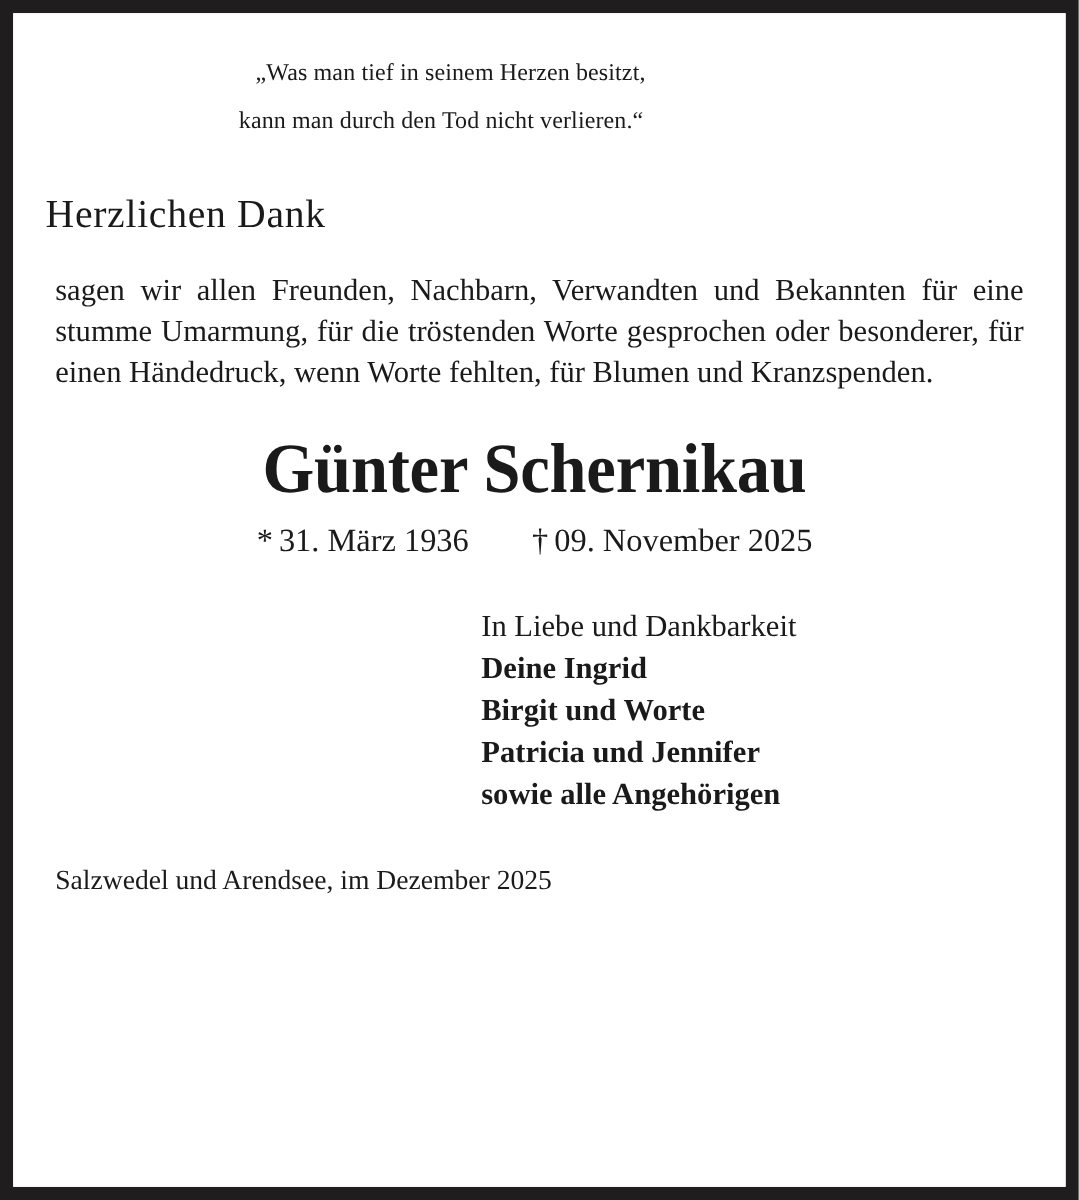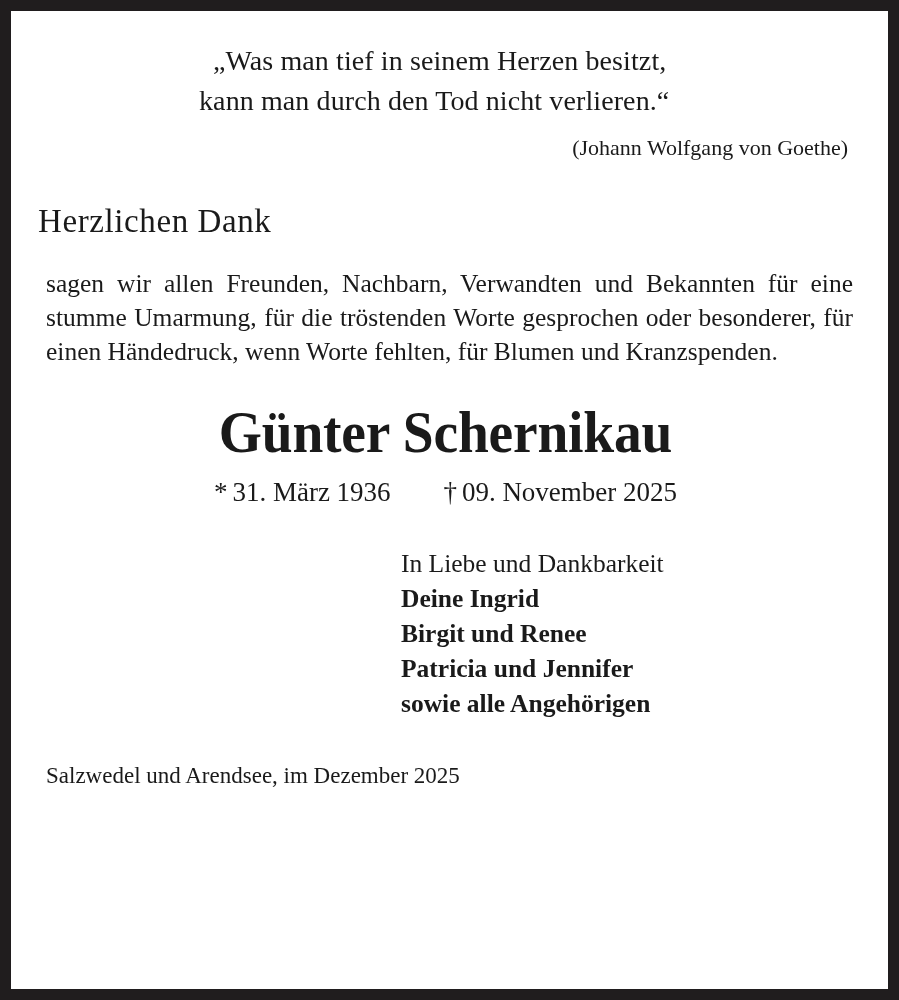--- a/index.html
+++ b/index.html
@@ -39,21 +39,21 @@
     padding: 18px 25px 0 25px;
     position: relative;
   }
 
   
   .quote-block {
     margin-top: 10px;
     padding-left: 175px;
   }
   .quote-line {
-    font-size: 28px;
+    font-size: 20px;
     line-height: 40px;
     letter-spacing: 0.1px;
     white-space: nowrap;
   }
   .quote-line-2 {
     margin-left: -14px;
   }
   .quote-attribution {
     font-size: 22px;
     line-height: 30px;
@@ -144,39 +144,38 @@
 <body>
 
 <div class="notice-frame">
   <div class="notice-inner">
     <div class="notice-body">
 
       <div class="quote-block">
         <div class="quote-line">„Was man tief in seinem Herzen besitzt,</div>
         <div class="quote-line quote-line-2">kann man durch den Tod nicht verlieren.“</div>
       </div>
-      <div class="quote-attribution">(Johann Wolfgang von Goethe)</div>
 
       <h1 class="thanks-heading">Herzlichen Dank</h1>
 
       <p class="body-paragraph paragraph-intro">sagen wir allen Freunden, Nachbarn, Verwandten und Bekannten für eine stumme Umarmung, für die tröstenden Worte gesprochen oder besonderer, für einen Händedruck, wenn Worte fehlten, für Blumen und Kranzspenden.</p>
 
       <div class="name-block">
         <div class="deceased-name">Günter Schernikau</div>
         <div class="life-dates">
           <span class="date-birth"><span class="date-symbol">*</span><span>31. März 1936</span></span>
           <span class="date-death"><span class="date-symbol">†</span><span>09. November 2025</span></span>
         </div>
       </div>
 
 
       <div class="signature-block">
         <div class="signature-intro">In Liebe und Dankbarkeit</div>
         <div class="signature-name">Deine Ingrid</div>
-        <div class="signature-name">Birgit und Renee</div>
+        <div class="signature-name">Birgit und Worte</div>
         <div class="signature-name">Patricia und Jennifer</div>
         <div class="signature-name">sowie alle Angehörigen</div>
       </div>
 
       <div class="footer-line">Salzwedel und Arendsee, im Dezember 2025</div>
 
     </div>
   </div>
 </div>
 

